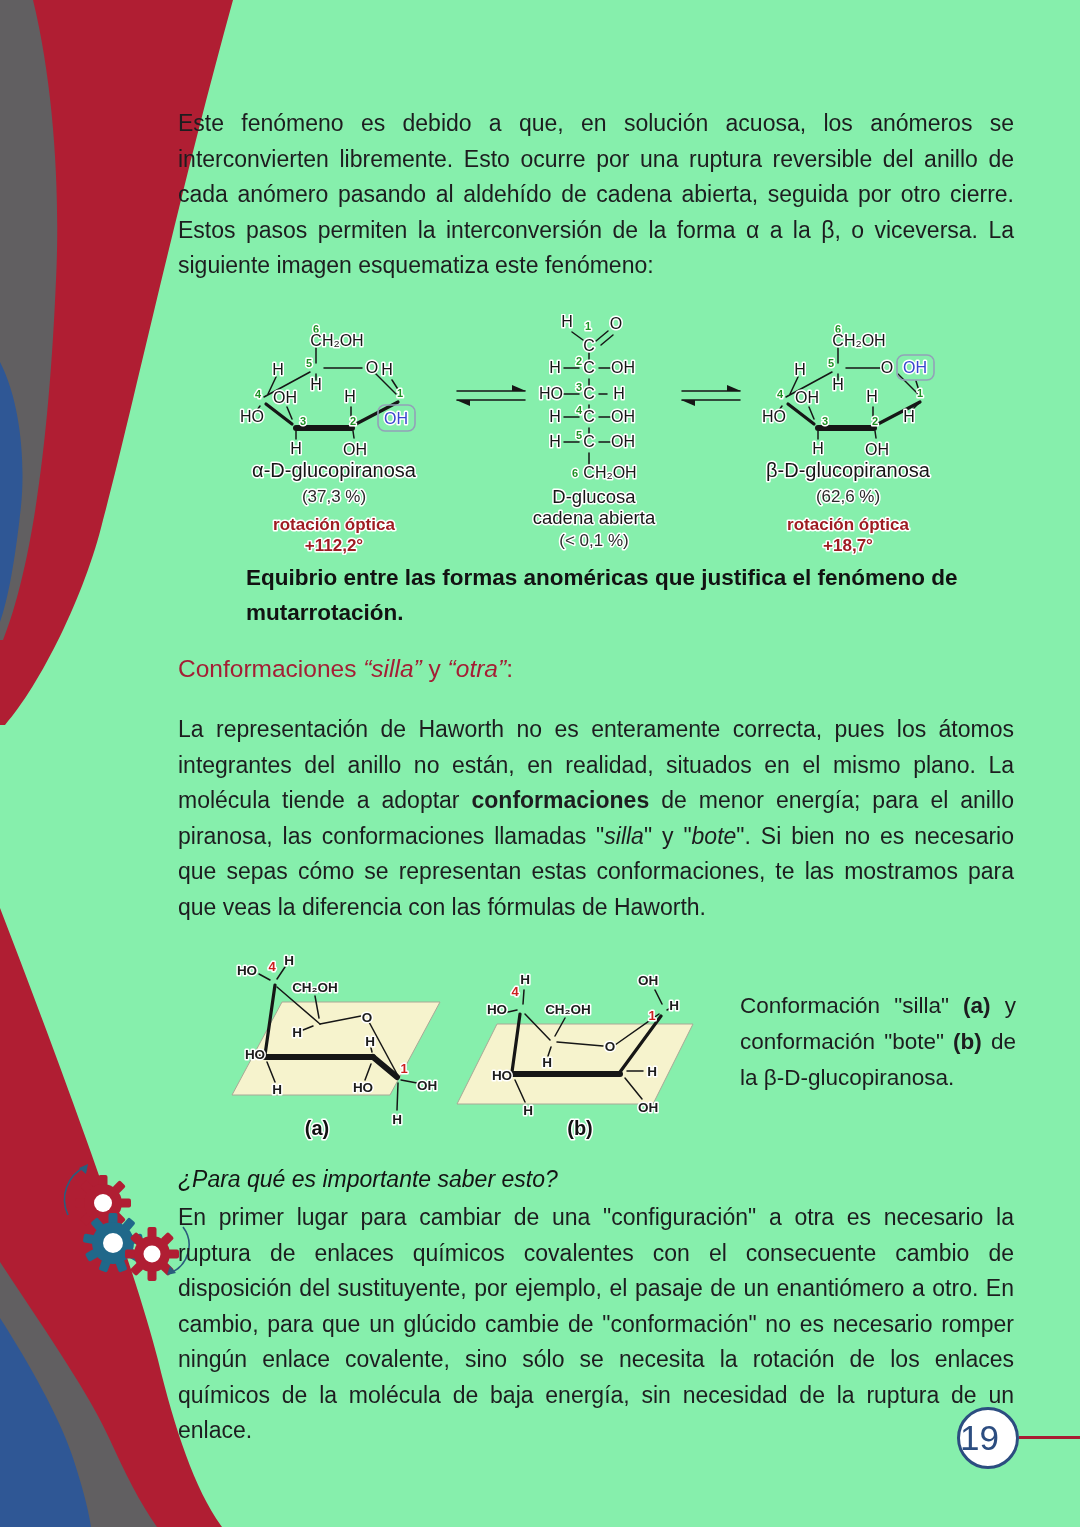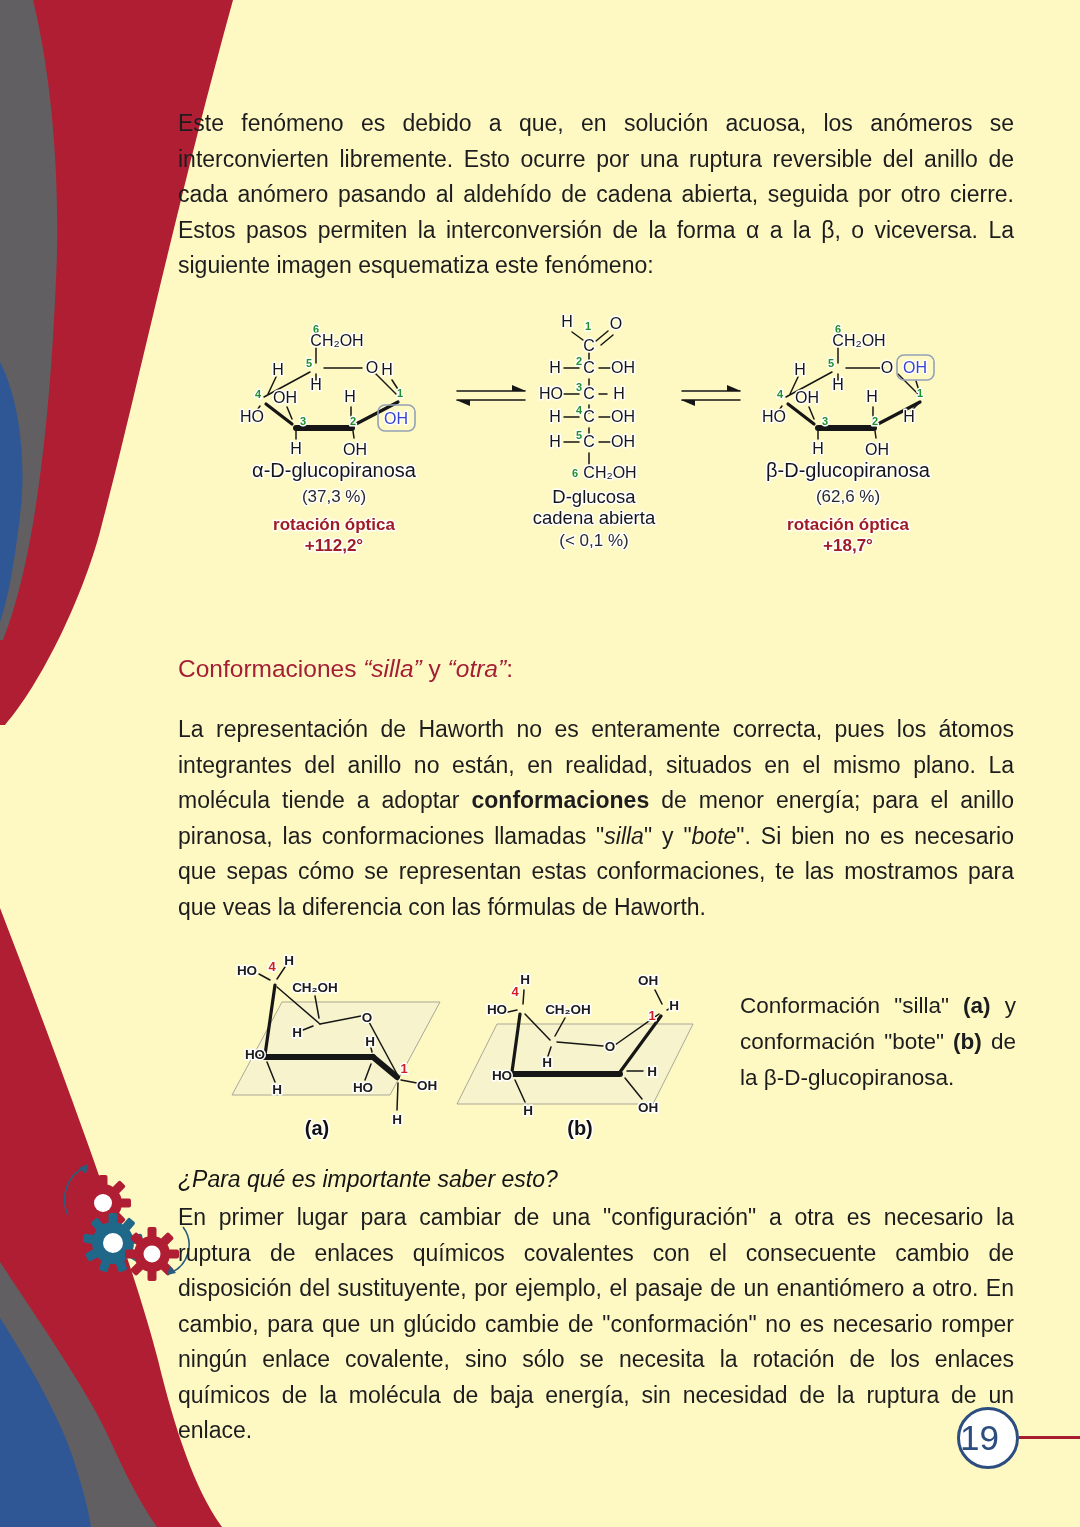--- a/index.html
+++ b/index.html
@@ -1,16 +1,16 @@
 <!DOCTYPE html>
 <html><head>
 <meta charset="utf-8">
 <style>
   html,body{margin:0;padding:0;background:#e8e8e8}
-  .page{position:relative;width:1080px;height:1527px;background:#fef9c3;overflow:hidden;
+  .page{position:relative;width:1080px;height:1527px;background:#86efac;overflow:hidden;
         font-family:"Liberation Sans",sans-serif;color:#1d1d1f}
   .decor{position:absolute;left:0;top:0}
   .gears{position:absolute;left:55px;top:1155px}
   p.just{position:absolute;left:178px;width:836px;margin:0;text-align:justify;
          font-size:23px;line-height:35.5px;color:#1d1d1f}
   #p1{top:106px}
   #p2{top:712px}
   #p3{top:1200px}
   .fig1{position:absolute;left:170px;top:314px}
   .figcap{position:absolute;left:246px;top:560px;width:722px;font-weight:bold;
@@ -236,20 +236,21 @@
       <text class="t at" x="739" y="108">H</text>
       <text class="t at" x="648" y="140">H</text>
       <text class="t at" x="707" y="141">OH</text>
       <text class="t nm" x="678" y="163">β-D-glucopiranosa</text>
       <text class="t pc" x="678" y="188">(62,6 %)</text>
       <text class="t ro" x="678" y="216">rotación óptica</text>
       <text class="t ro" x="678" y="237">+18,7°</text>
     </g>
   </svg>
 
+  <div class="figcap">Equibrio entre las formas anoméricas que justifica el fenómeno de mutarrotación.</div>
 
   <div class="redhead"><span>Conformaciones </span><i>“silla”</i><span> y </span><i>“otra”</i><span>:</span></div>
 
   <p id="p2" class="just"><span>La representación de Haworth no es enteramente correcta, pues los átomos integrantes del anillo no están, en realidad, situados en el mismo plano. La molécula tiende a adoptar </span><b>conformaciones</b><span> de menor energía; para el anillo piranosa, las conformaciones llamadas "</span><i>silla</i><span>" y "</span><i>bote</i><span>". Si bien no es necesario que sepas cómo se representan estas conformaciones, te las mostramos para que veas la diferencia con las fórmulas de Haworth.</span></p>
 
   <svg class="fig2" width="500" height="200" viewBox="0 0 500 200">
 
     <g>
       <polygon class="plane" points="57,50 215,50 165,143 7,143"></polygon>
       <g>

